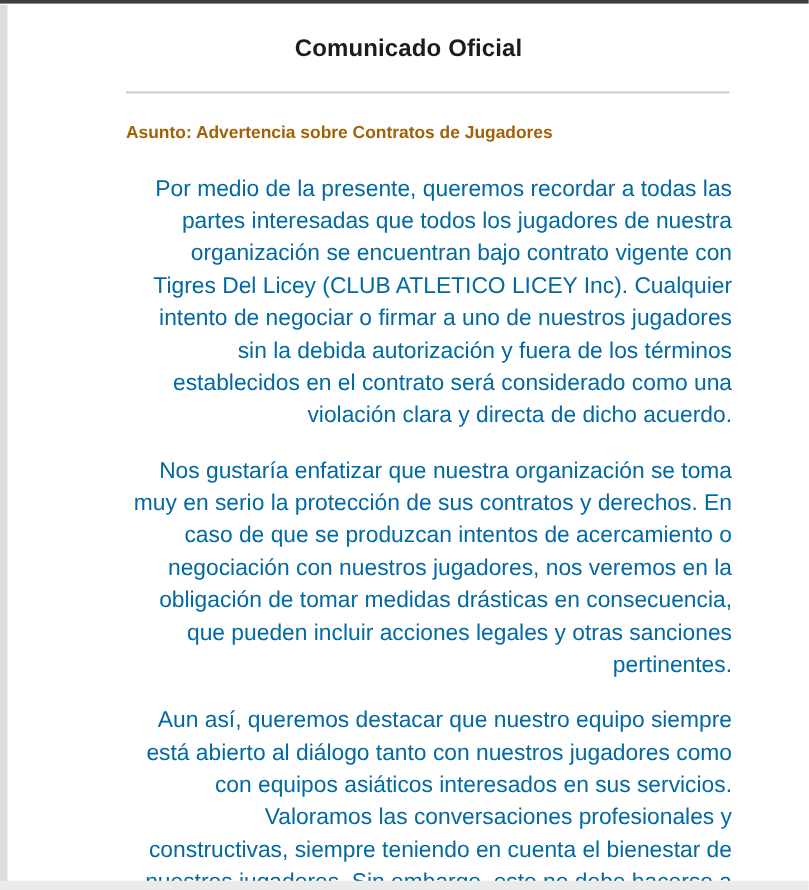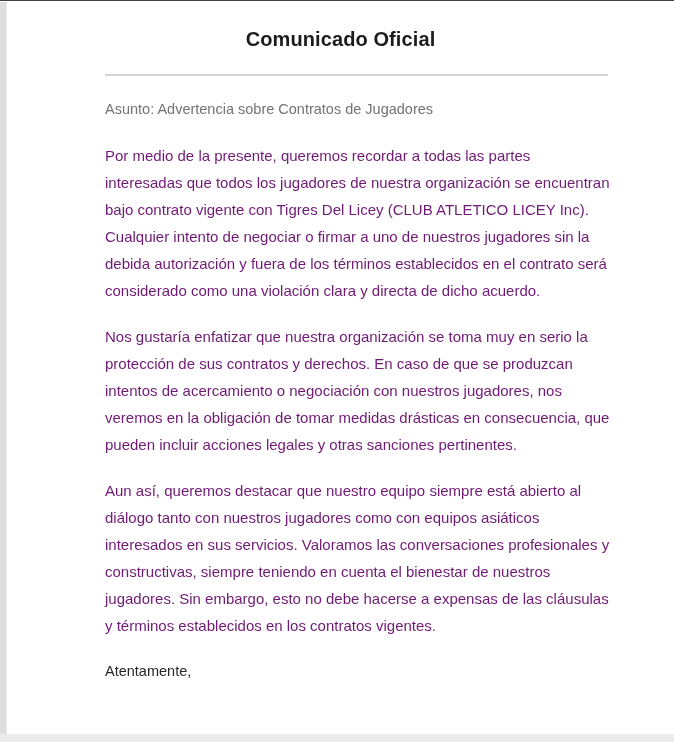--- a/index.html
+++ b/index.html
@@ -14,21 +14,21 @@
     overflow: hidden;
   }
 
   
   .page {
     position: relative;
     width: 674px;
     height: 742px;
     box-sizing: border-box;
     background: #ffffff;
-    border-top: 1px solid #404040;
+    border-top: 3px solid #404040;
   }
 
   
   .left-gutter {
     position: absolute;
     left: 0;
     top: 1px;
     width: 6px;
     height: 741px;
     background: #dddddd;
@@ -81,32 +81,32 @@
   }
 
   .body-area {
     margin-left: 98px;
     width: 505px;
     padding-top: 20px;
   }
 
   .subject {
     font-size: 14.5px;
-    font-weight: normal;
-    color: #737373;
+    font-weight: bold;
+    color: #a16207;
     line-height: 27px;
     margin: 0 0 19px 0;
   }
 
   .para {
-    font-size: 15px;
-    color: #701a75;
+    font-size: 19px;
+    color: #0369a1;
     line-height: 27px;
     margin: 0 0 19px 0;
-    text-align: left;
+    text-align: right;
   }
 
   .closing {
     font-size: 14.5px;
     color: #27272a;
     line-height: 27px;
     margin: 0 0 26px 0;
   }
 
   .footer {

